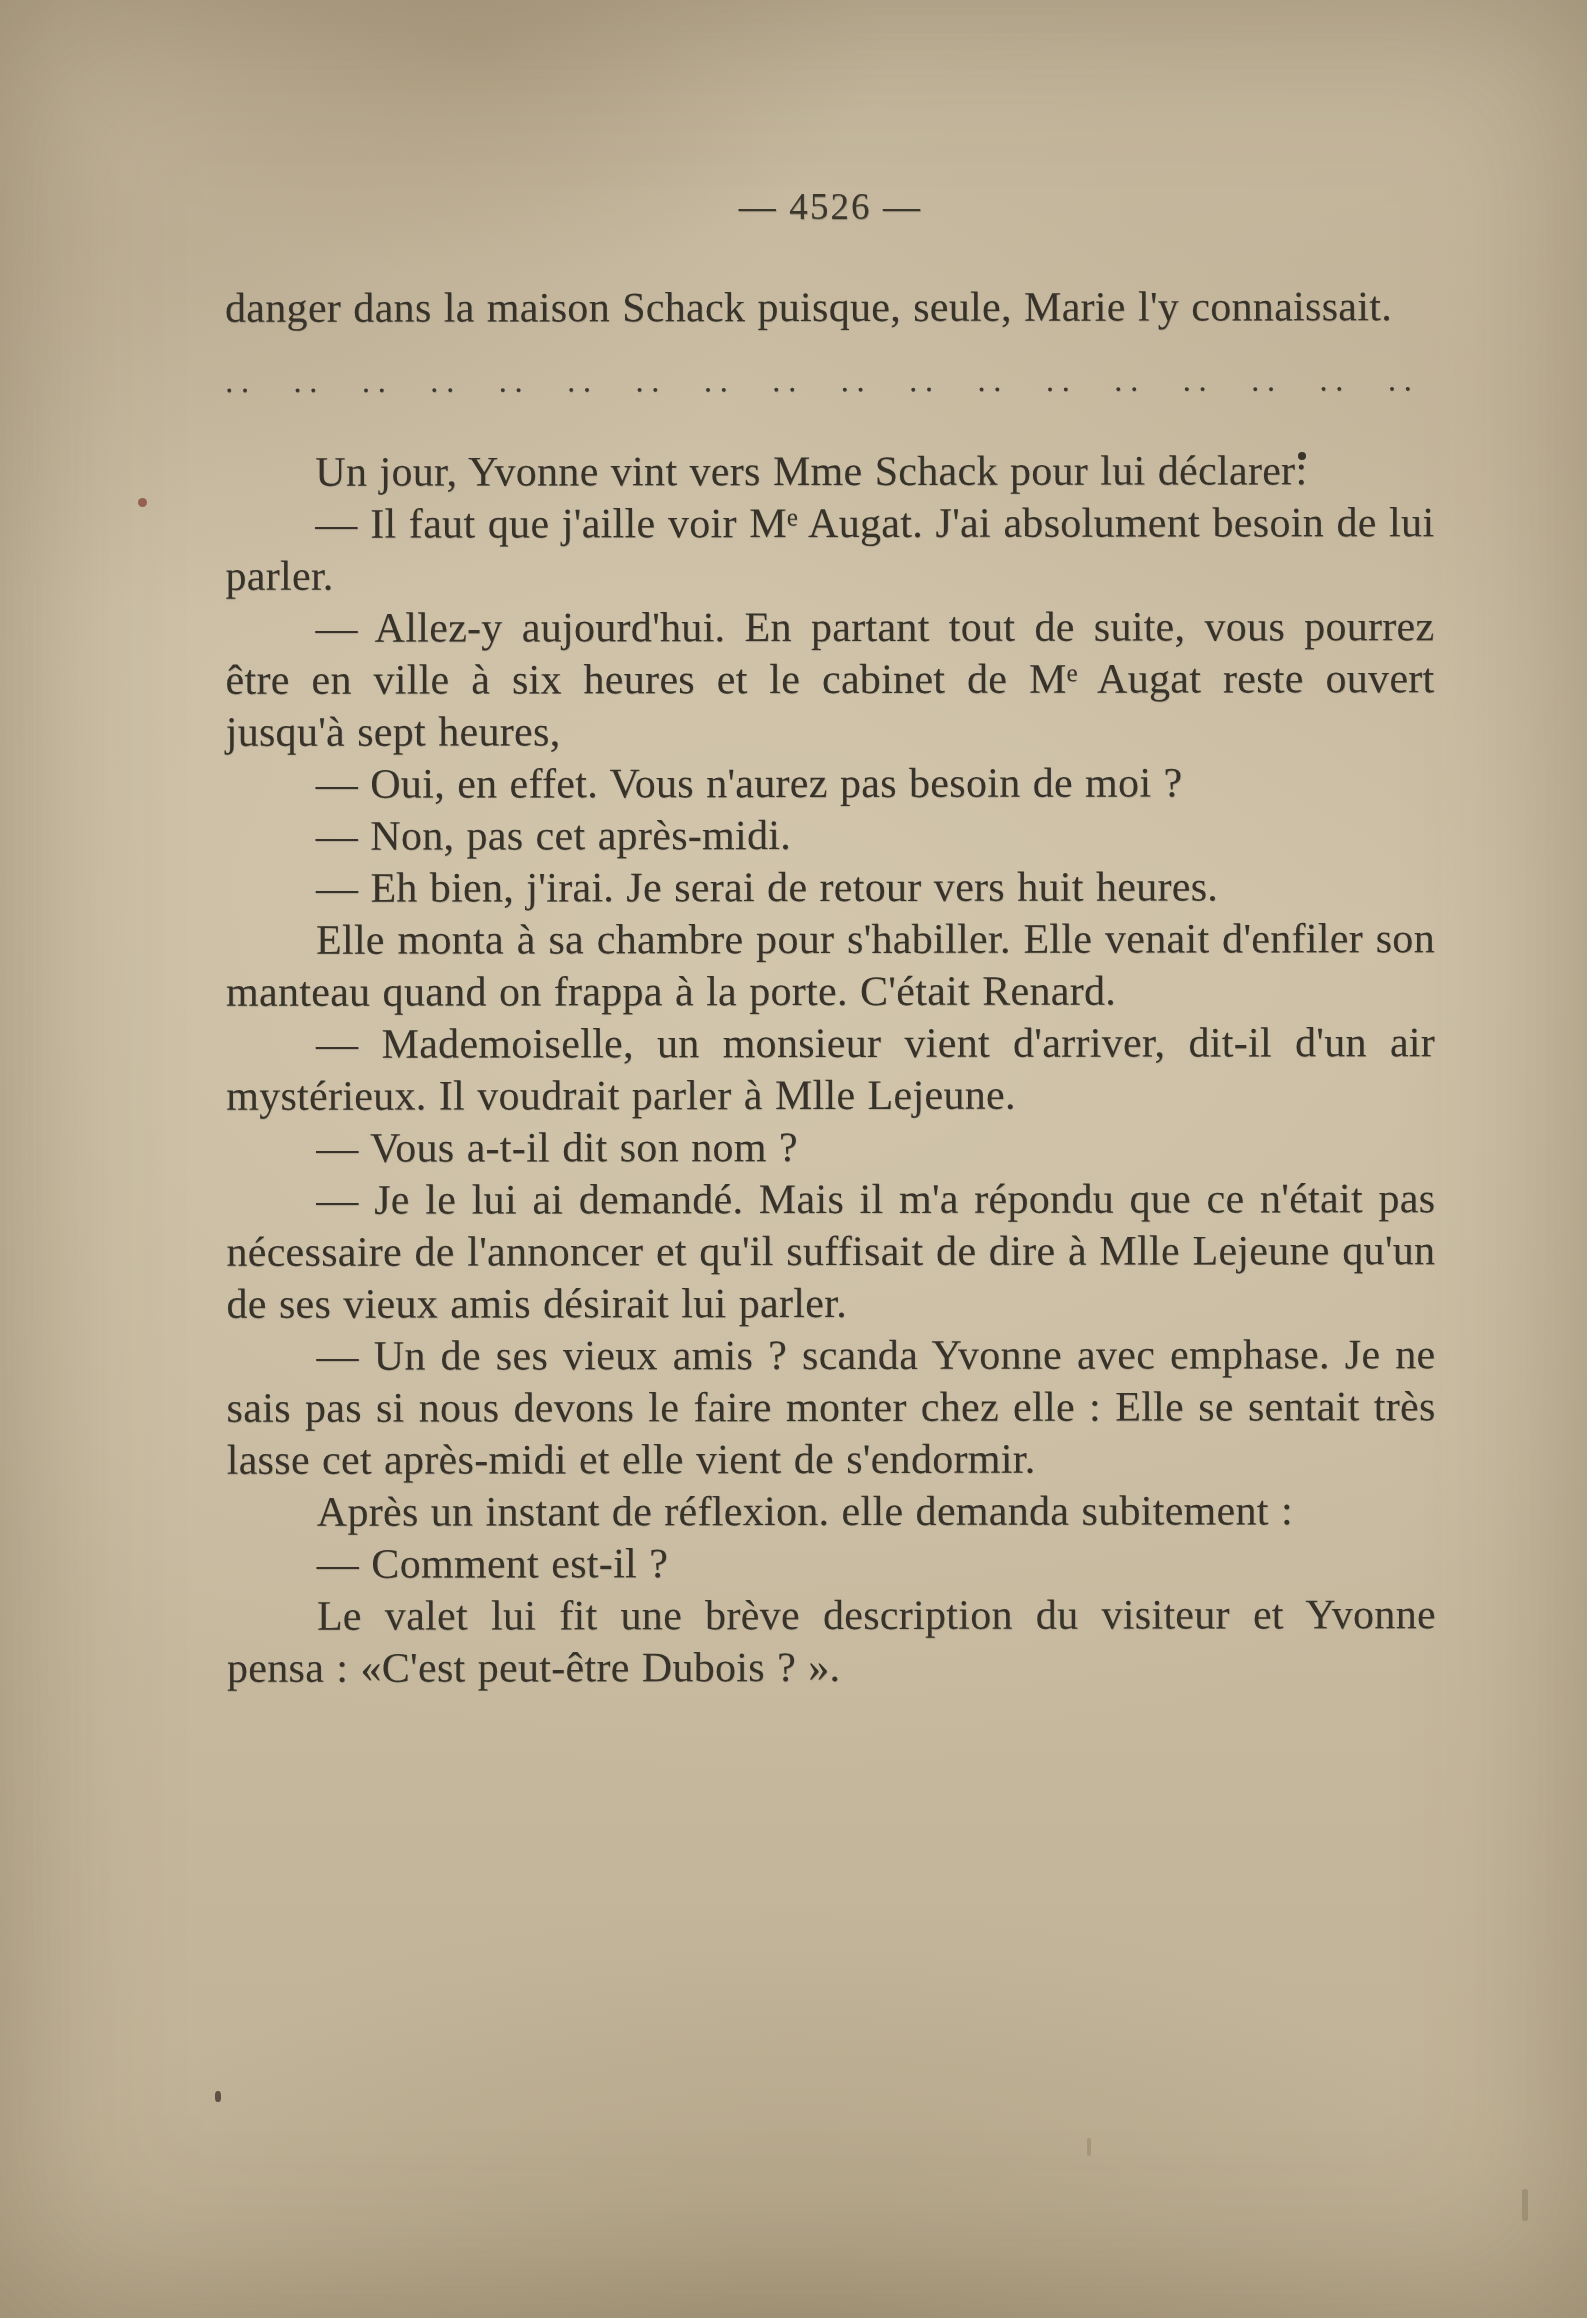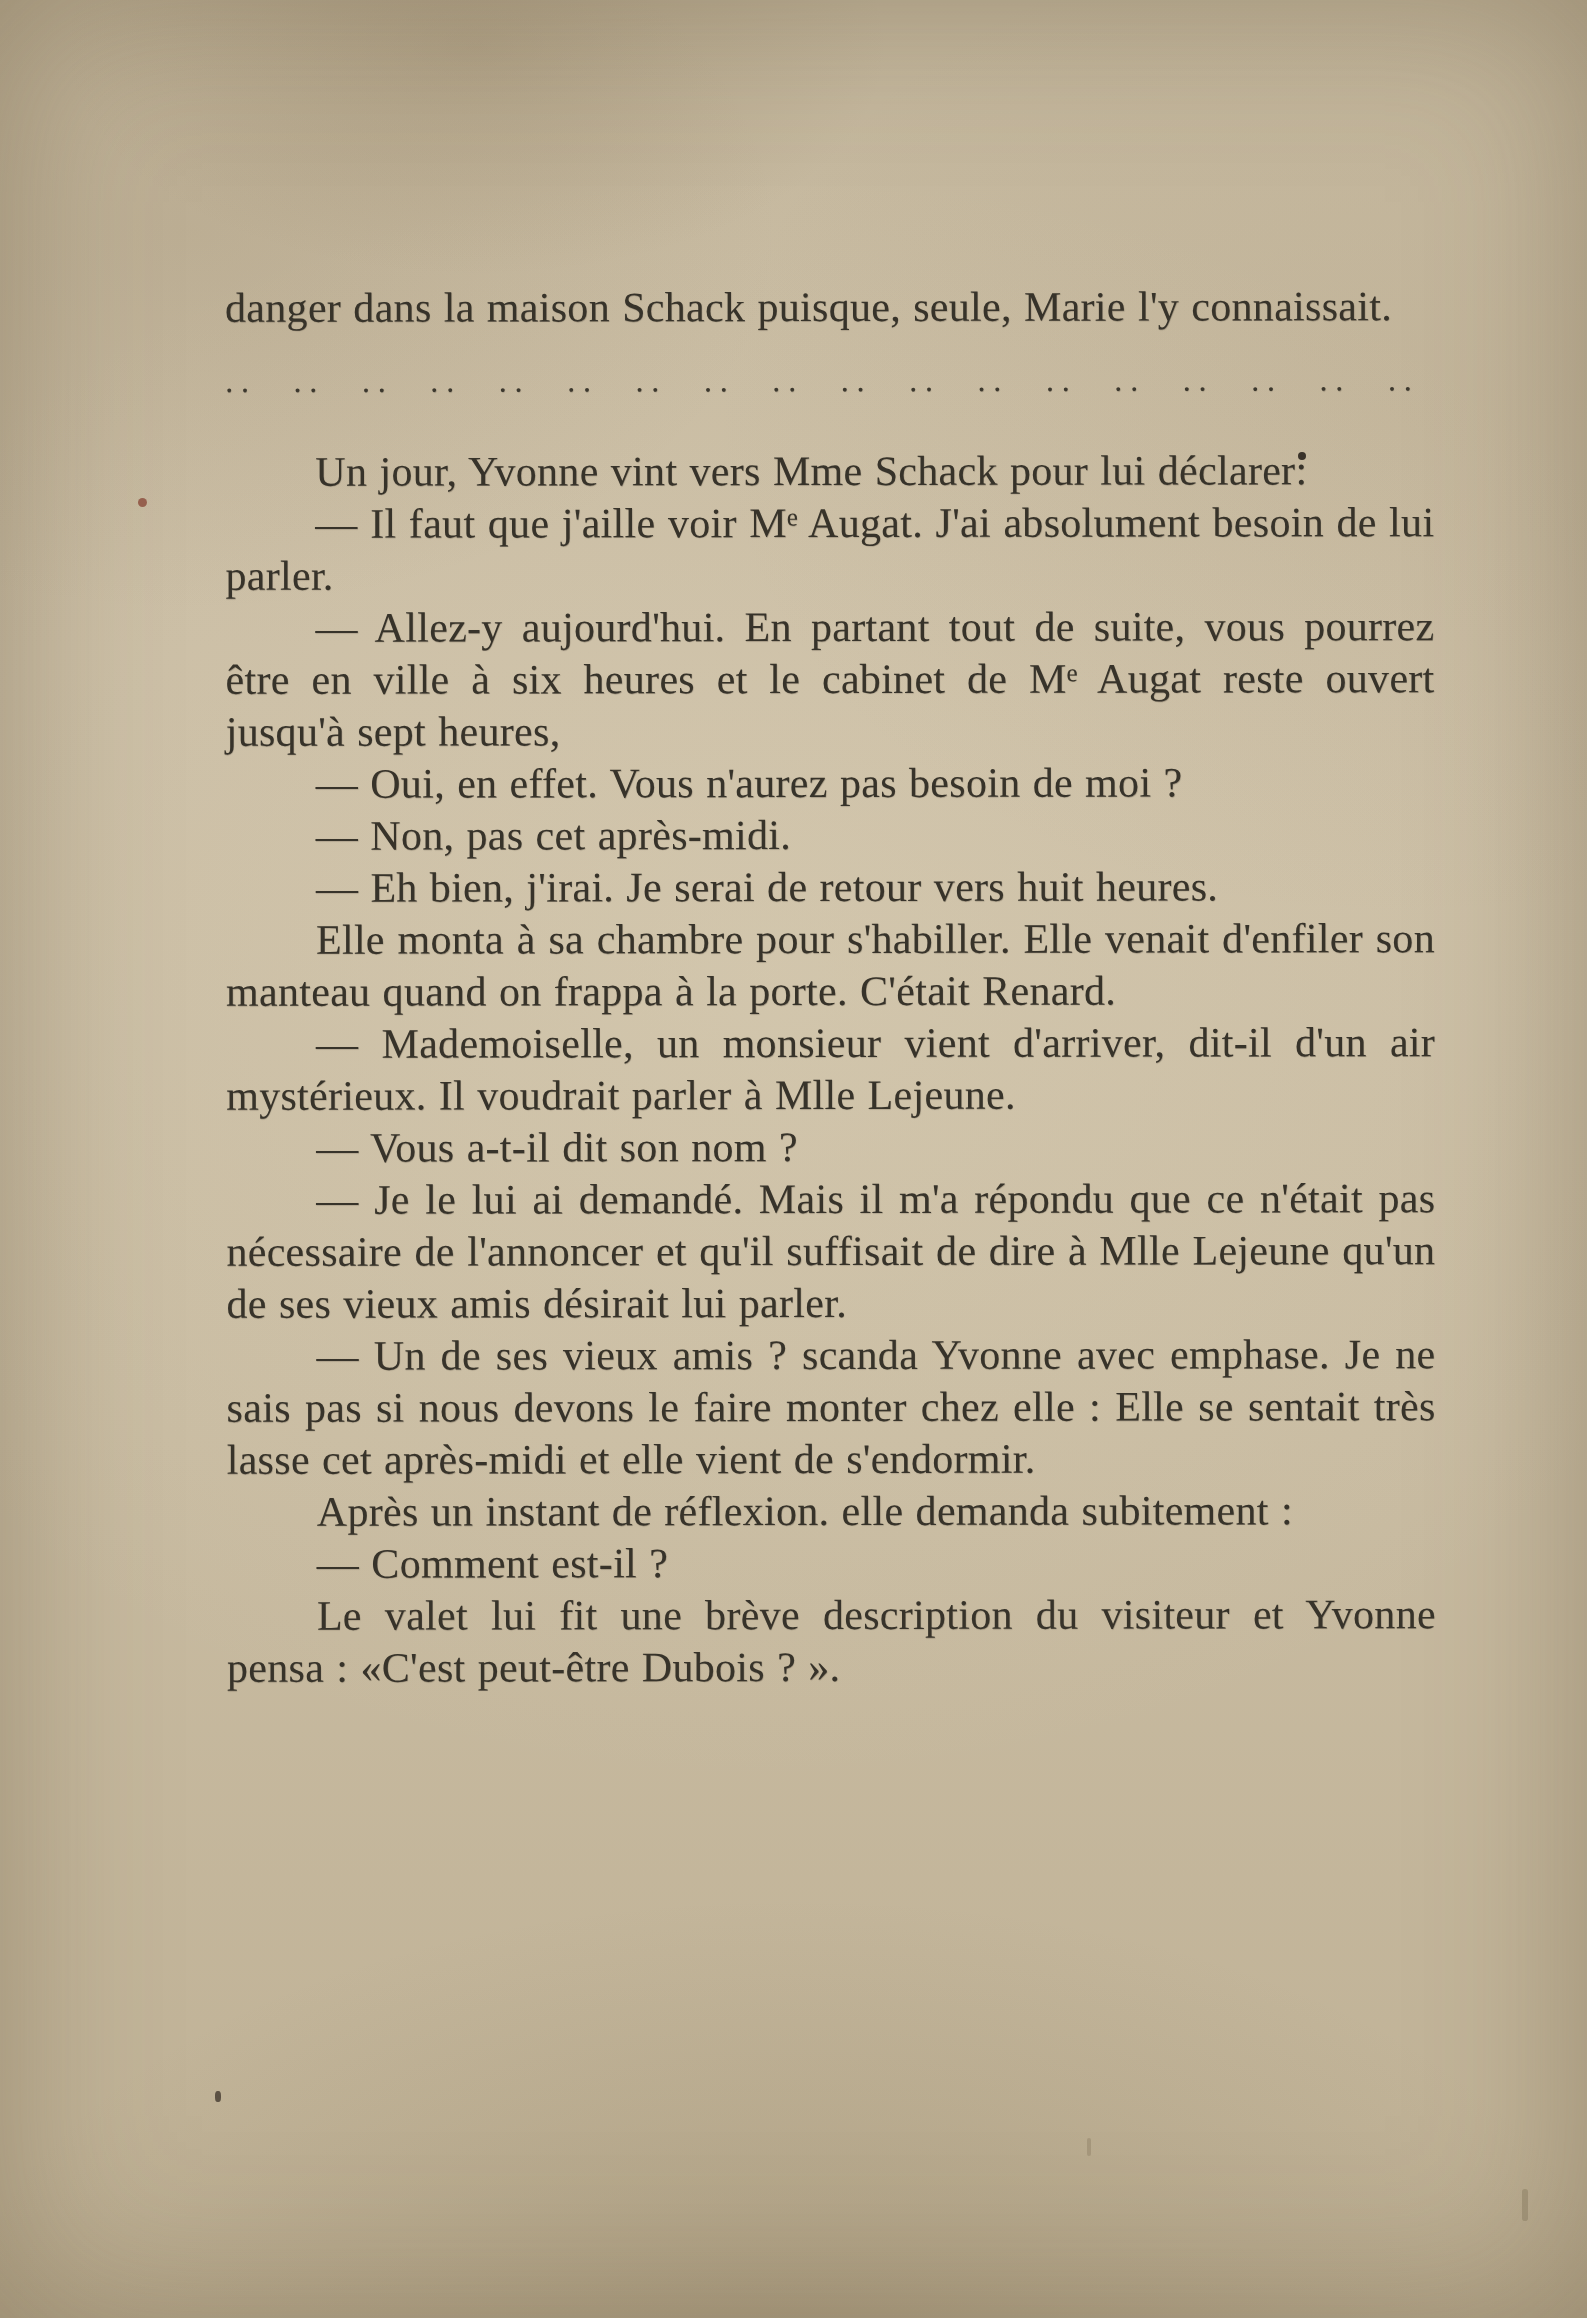--- a/index.html
+++ b/index.html
@@ -77,20 +77,21 @@
   .speck-red-1  { left: 138px;  top: 498px; width: 9.2px; height: 9.2px; background: #8a4a3a; opacity: 0.8; }
   .speck-dark-2 { left: 215px;  top: 2091px; width: 6.4px; height: 11.3px; background: #4a4136; border-radius: 40%; opacity: 0.85; }
   .speck-faint-1{ left: 1522px; top: 2189px; width: 5.6px; height: 32px; background: #8d7f64; border-radius: 2.8px; opacity: 0.55; }
   .speck-faint-2{ left: 1087px; top: 2138px; width: 4.2px; height: 18.4px; background: #8d7f64; border-radius: 2.8px; opacity: 0.45; }
 </style>
 </head>
 <body>
 
 <div class="page">
 
+  <div class="page-number">— 4526 —</div>
 
   <div class="text-block">
     <p class="para flush">danger dans la maison Schack puisque, seule, Marie l'y connaissait.</p>
     <p class="dots-row">.. .. .. .. .. .. .. .. .. .. .. .. .. .. .. .. .. .. .. .. .. ..</p>
     <p class="para">Un jour, Yvonne vint vers Mme Schack pour lui déclarer:</p>
     <p class="para">— Il faut que j'aille voir Mᵉ Augat. J'ai absolument besoin de lui parler.</p>
     <p class="para">— Allez-y aujourd'hui. En partant tout de suite, vous pourrez être en ville à six heures et le cabinet de Mᵉ Augat reste ouvert jusqu'à sept heures,</p>
     <p class="para">— Oui, en effet. Vous n'aurez pas besoin de moi ?</p>
     <p class="para">— Non, pas cet après-midi.</p>
     <p class="para">— Eh bien, j'irai. Je serai de retour vers huit heures.</p>

